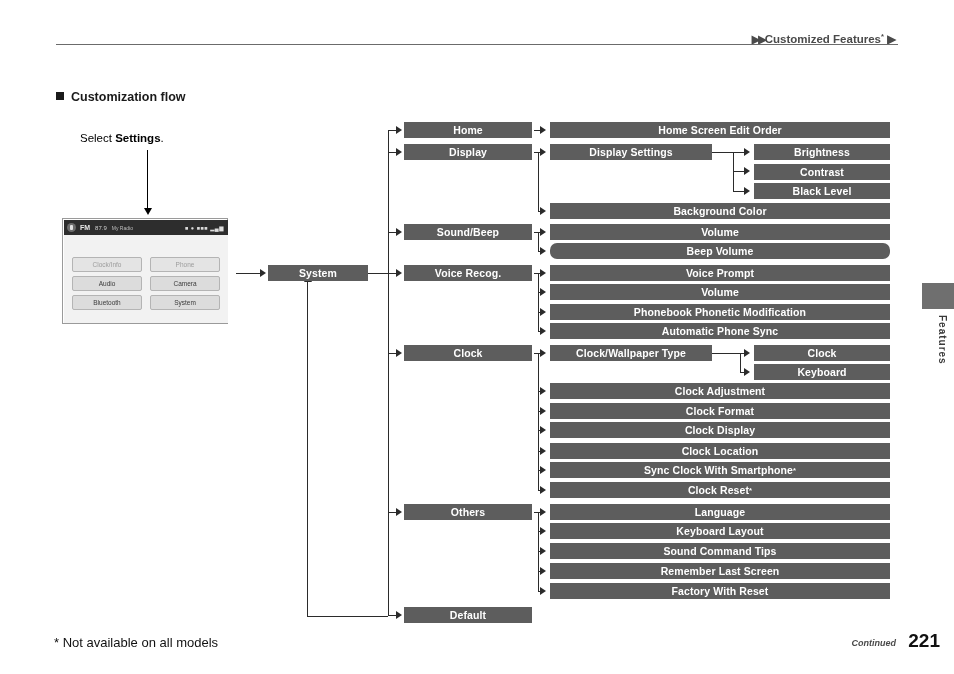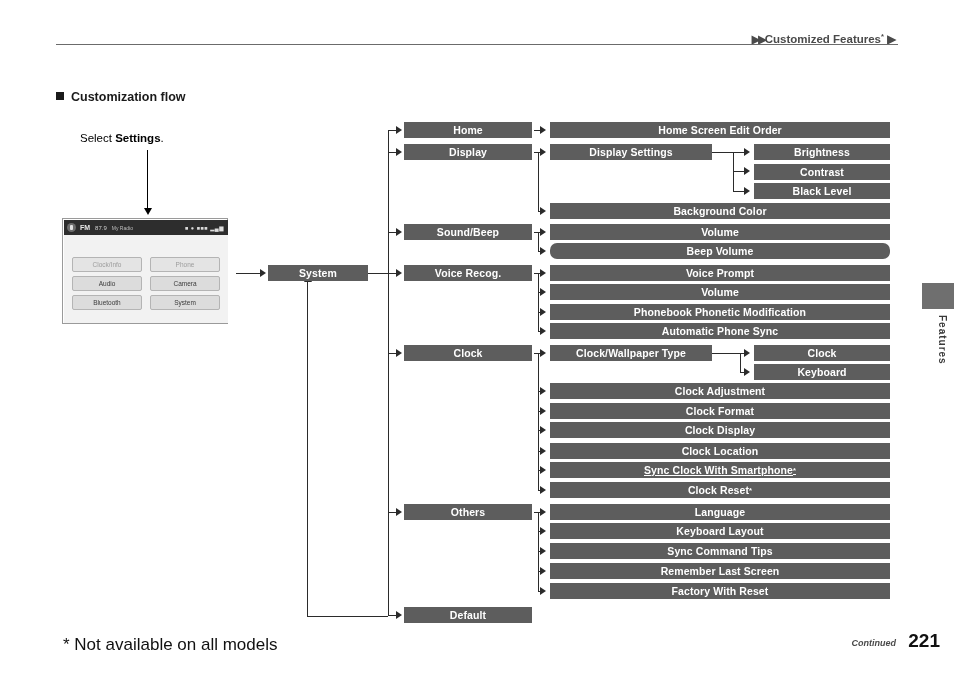--- a/index.html
+++ b/index.html
@@ -209,23 +209,23 @@
   .arrowhead {
     position: absolute;
     width: 0; height: 0;
     border-top: 4px solid transparent;
     border-bottom: 4px solid transparent;
     border-left: 6px solid #2b2b2b;
   }
   
   .footnote {
     position: absolute;
-    left: 63px;
+    left: 54px;
     top: 635px;
-    font-size: 17px;
+    font-size: 13px;
     color: #111;
   }
   
   .side-tab {
     position: absolute;
     left: 922px;
     top: 283px;
     width: 32px;
     height: 26px;
     background: #6f6f6f;
@@ -410,31 +410,31 @@
   <div class="node lvl3" style="top:243px;border-radius:7px;">Beep Volume</div>
   <div class="node lvl3" style="top:265px;">Voice Prompt</div>
   <div class="node lvl3" style="top:284px;">Volume</div>
   <div class="node lvl3" style="top:304px;">Phonebook Phonetic Modification</div>
   <div class="node lvl3" style="top:323px;">Automatic Phone Sync</div>
   <div class="node lvl3s" style="top:345px;">Clock/Wallpaper Type</div>
   <div class="node lvl3" style="top:383px;">Clock Adjustment</div>
   <div class="node lvl3" style="top:403px;">Clock Format</div>
   <div class="node lvl3" style="top:422px;">Clock Display</div>
   <div class="node lvl3" style="top:443px;">Clock Location</div>
-  <div class="node lvl3" style="top:462px;text-decoration:underline;">
+  <div class="node lvl3" style="top:462px;">
       <span>Sync Clock With Smartphone</span>
       <span class="sup">*</span>
     </div>
   <div class="node lvl3" style="top:482px;align-items:center;">
       <span>Clock Reset</span>
       <span class="sup">*</span>
     </div>
   <div class="node lvl3" style="top:504px;">Language</div>
   <div class="node lvl3" style="top:523px;">Keyboard Layout</div>
-  <div class="node lvl3" style="top:543px;">Sync Command Tips</div>
+  <div class="node lvl3" style="top:543px;">Sound Command Tips</div>
   <div class="node lvl3" style="top:563px;">Remember Last Screen</div>
   <div class="node lvl3" style="top:583px;">Factory With Reset</div>
 
   <div class="node lvl4" style="top:144px;">Brightness</div>
   <div class="node lvl4" style="top:164px;">Contrast</div>
   <div class="node lvl4" style="top:183px;">Black Level</div>
   <div class="node lvl4" style="top:345px;">Clock</div>
   <div class="node lvl4" style="top:364px;">Keyboard</div>
 
   <div class="footnote">* Not available on all models</div>

